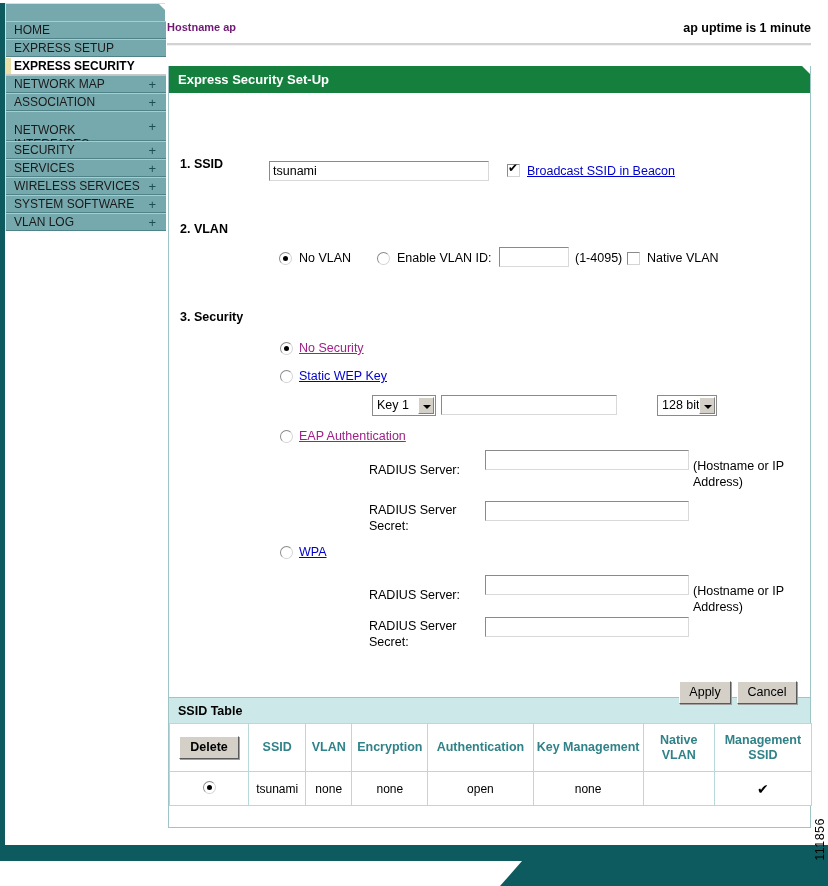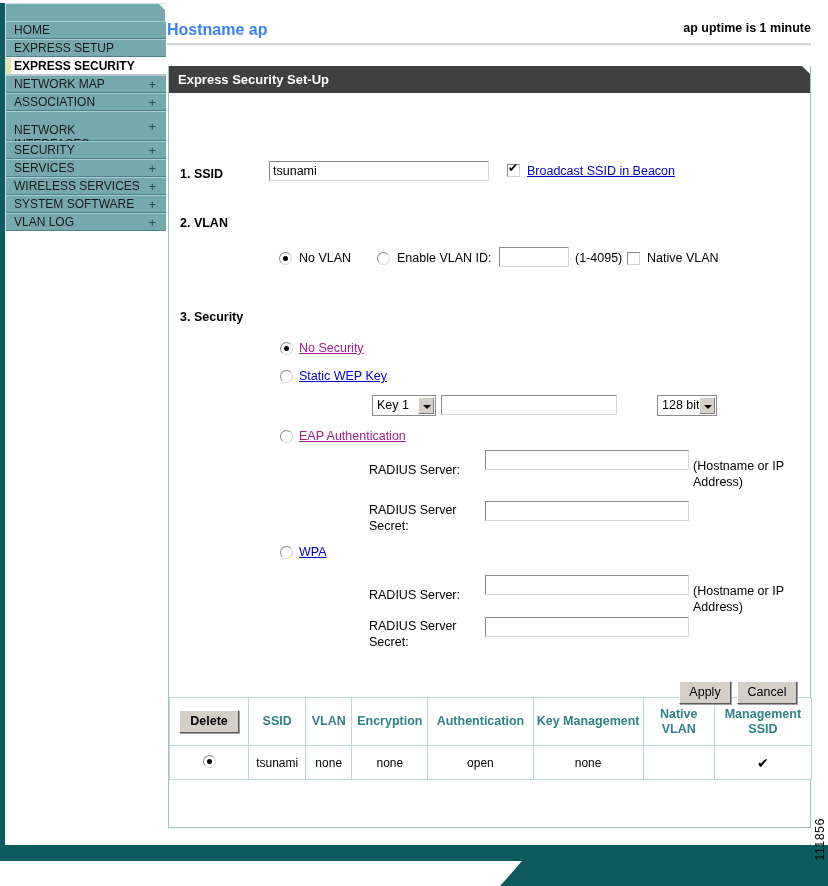--- a/index.html
+++ b/index.html
@@ -73,21 +73,21 @@
     background: #e8dfa8;
   }
 
   
   #header {
     position: absolute; left: 167px; top: 16px;
     width: 644px; height: 34px;
   }
   #header .hostname {
     position: absolute; left: 0; top: 5px;
-    font-size: 16px; font-weight: bold; color: #3b82f6; text-align: right;
+    font-size: 11px; font-weight: bold; color: #701a75; text-align: right;
   }
   #header .uptime {
     position: absolute; right: 0; top: 5px;
     font-size: 12.5px; font-weight: bold; color: #000;
   }
   #header .rule {
     position: absolute; left: 0; top: 27px;
     width: 644px; height: 3px;
     background: #d2d2d2;
     border-bottom: 1px solid #f2f2f2;
@@ -98,21 +98,21 @@
     position: absolute; left: 168px; top: 66px;
     width: 643px; height: 762px;
     border-left: 1px solid #9fc4c6;
     border-right: 1px solid #9fc4c6;
     border-bottom: 1px solid #9fc4c6;
     background: #ffffff;
   }
   .panel-title {
     position: relative;
     height: 27px;
-    background: #404040;
+    background: #15803d;
     color: #ffffff;
     font-size: 13px; font-weight: bold;
     line-height: 27px;
     padding-left: 9px;
   }
   .panel-title:after {
     content: ""; position: absolute; right: 0; top: 0;
     width: 0; height: 0;
     border-right: 8px solid #ffffff;
     border-bottom: 8px solid transparent;
@@ -343,26 +343,26 @@
   <div class="uptime">ap uptime is 1 minute</div>
   <div class="rule"></div>
 </div>
 
 <div id="panel">
 
   <div class="panel-title">Express Security Set-Up</div>
 
   <div class="form-area">
 
-    <div class="step-label" style="left:11px; top:74px;">1. SSID</div>
+    <div class="step-label" style="left:11px; top:64px;">1. SSID</div>
     <input class="txt" style="left: 100px; top: 68px; width: 220px;" value="tsunami">
     <div class="checkbox on" style="left:338px; top:71px;"></div>
     <a class="lnk blue" style="left:358px; top:71px;">Broadcast SSID in Beacon</a>
 
-    <div class="step-label" style="left:11px; top:123px;">2. VLAN</div>
+    <div class="step-label" style="left:11px; top:129px;">2. VLAN</div>
     <div class="radio on" style="left:110px; top:159px;"></div>
     <div class="plain" style="left:130px; top:158px;">No VLAN</div>
     <div class="radio" style="left:208px; top:159px;"></div>
     <div class="plain" style="left:228px; top:158px;">Enable VLAN ID:</div>
     <input class="txt" style="left: 330px; top: 154px; width: 70px;" value="">
     <div class="plain" style="left:406px; top:158px;">(1-4095)</div>
     <div class="checkbox" style="left:458px; top:159px;"></div>
     <div class="plain" style="left:478px; top:158px;">Native VLAN</div>
 
     <div class="step-label" style="left:11px; top:217px;">3. Security</div>
@@ -400,20 +400,21 @@
     <input class="txt" style="left: 316px; top: 482px; width: 204px;" value="">
     <div class="plain" style="left:524px; top:490px; width:110px; line-height:16px;">(Hostname or IP Address)</div>
 
     <div class="plain" style="left:200px; top:525px; width:110px; line-height:16px;">RADIUS Server Secret:</div>
     <input class="txt" style="left: 316px; top: 524px; width: 204px;" value="">
 
     <div class="btn" style="left:510px; top:588px; width:52px;">Apply</div>
     <div class="btn" style="left:568px; top:588px; width:60px;">Cancel</div>
   </div>
 
+  <div class="tbl-head">SSID Table</div>
 
   <table class="ssid">
     <thead>
       <tr>
         <th style="width:79px;">
           <span class="btn" style="position:relative; display:inline-block; padding:2px 10px;">Delete</span>
         </th>
         <th style="width:57px;">SSID</th>
         <th style="width:46px;">VLAN</th>
         <th style="width:76px;">Encryption</th>

